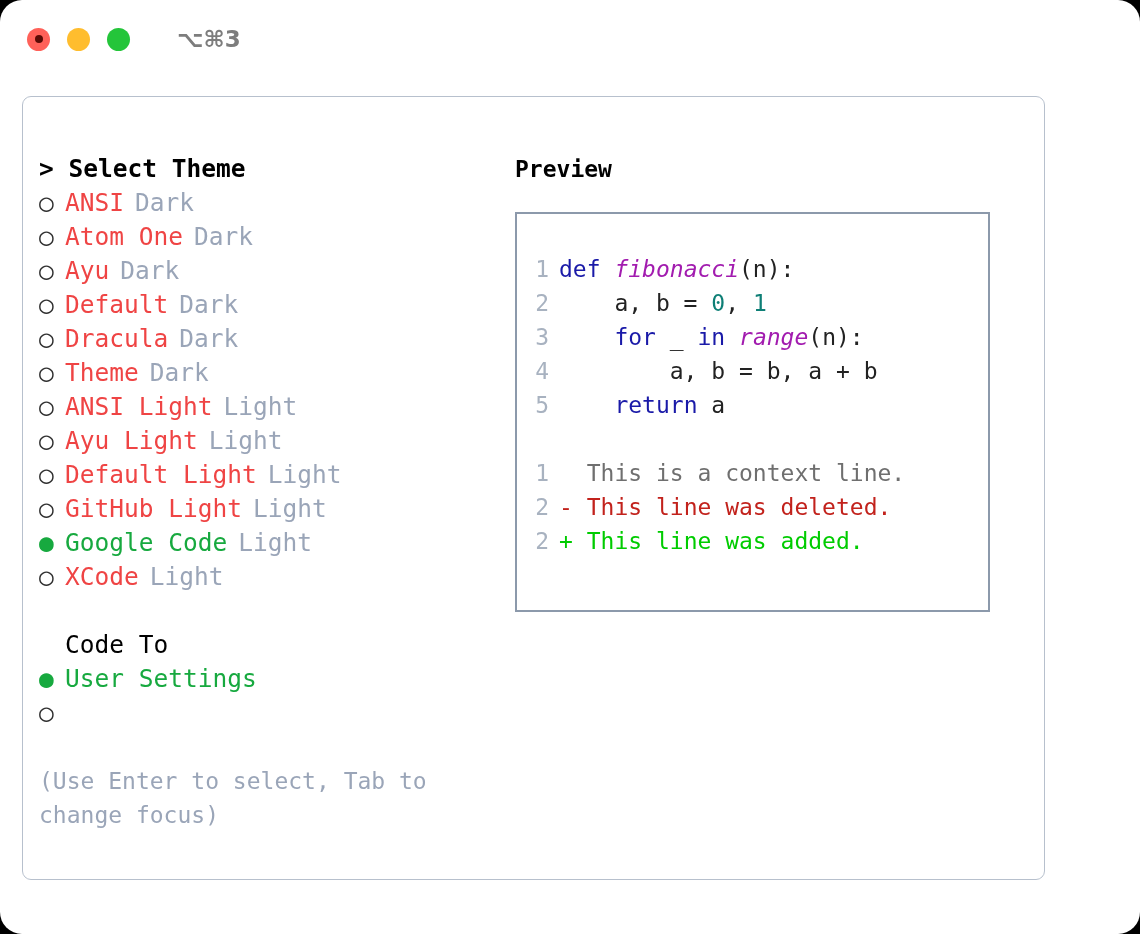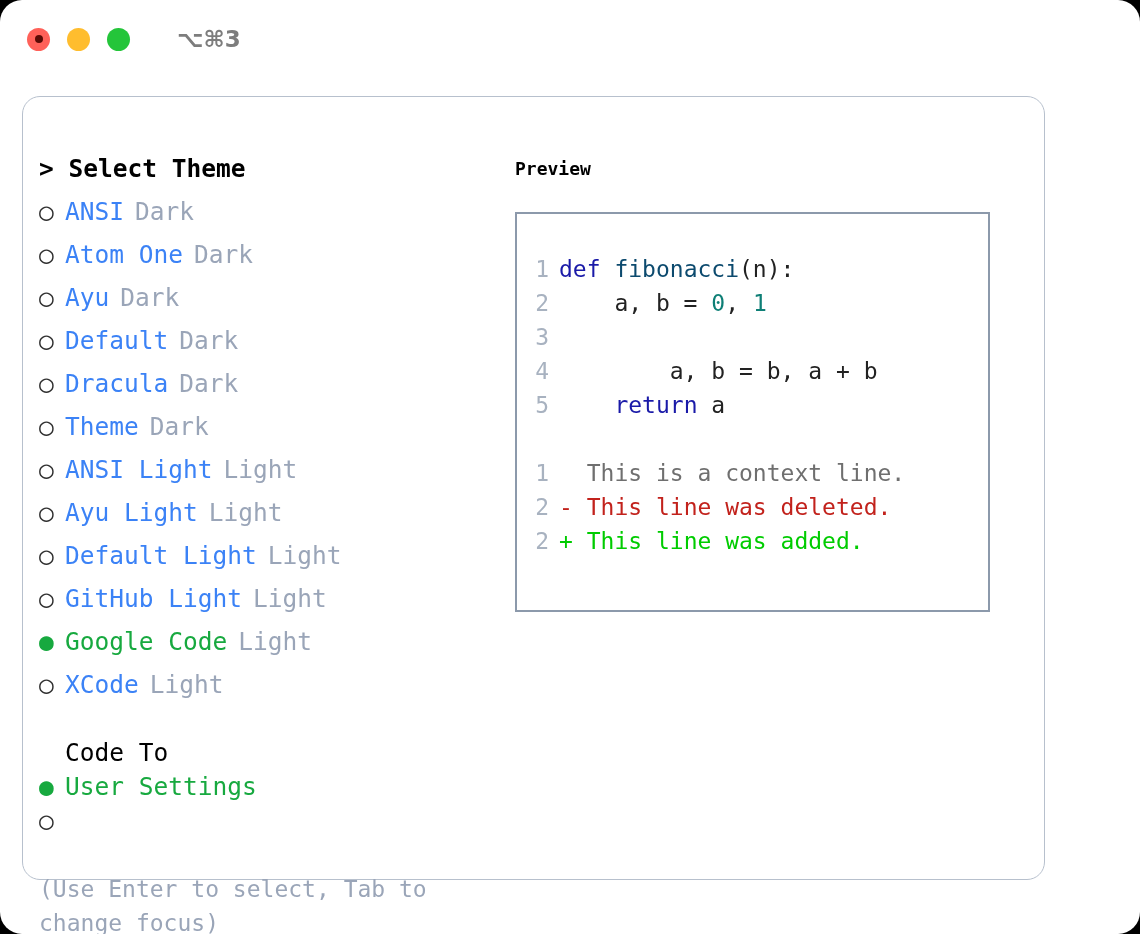--- a/index.html
+++ b/index.html
@@ -77,21 +77,21 @@
 
   
   .panel {
     position: absolute;
     left: 22px;
     top: 96px;
     width: 1023px;
     height: 784px;
     box-sizing: border-box;
     border: 1.6px solid #b7c0cd;
-    border-radius: 18px;
+    border-radius: 9px;
     background: #ffffff;
   }
 
   .panel-inner {
     position: absolute;
     left: 0;
     top: 0;
     width: 100%;
     height: 100%;
     display: flex;
@@ -120,26 +120,25 @@
     white-space: pre;
   }
   .bullet {
     width: 26px;
     flex: 0 0 26px;
     color: #2f2f2f;
     font-size: 24.5px;
     line-height: 34px;
   }
   .bullet.sel { color: #17a93f; }
-  .opt-label { color: #3b82f6; }
+  .opt-label { color: #ef4444; }
   .opt-row.selected .opt-label { color: #17a93f; }
   .opt-tag {
     color: #9aa5b8;
     margin-left: 11px;
-    margin-top: 9px;
   }
 
   .spacer-block { height: 34px; }
 
   .hint {
     margin-top: 34px;
     font-size: 23px;
     line-height: 34px;
     color: #9aa5b8;
     width: 410px;
@@ -147,21 +146,21 @@
   }
 
   
   .right-col {
     flex: 1;
     padding: 55px 0 0 22px;
     box-sizing: border-box;
   }
 
   .preview-title {
-    font-size: 18px;
+    font-size: 23px;
     line-height: 34px;
     font-weight: bold;
     color: #000000;
     margin-bottom: 26px;
   }
 
   .code-box {
     width: 475px;
     height: 400px;
     box-sizing: border-box;
@@ -180,21 +179,21 @@
     width: 42px;
     flex: 0 0 42px;
     text-align: right;
     color: #a8b2c0;
     padding-right: 10px;
     box-sizing: border-box;
   }
   .ctext { color: #222222; }
 
   .tok-kw   { color: #1a1aa8; }
-  .tok-fn   { color: #0c4a6e; }
+  .tok-fn   { color: #a21caf; font-style: italic; }
   .tok-num  { color: #0e7f76; }
   .tok-pl   { color: #222222; }
 
   .diff-gap { height: 34px; }
   .d-ctx { color: #6f6f6f; }
   .d-del { color: #c2221c; }
   .d-add { color: #00cc00; }
 </style>
 </head>
 <body>
@@ -244,21 +243,21 @@
         <div class="hint">(Use Enter to select, Tab to change focus)</div>
       </div>
 
       <div class="right-col">
         <div class="preview-title">Preview</div>
 
         <div class="code-box">
           <div id="code-lines">
               <div class="code-line"><span class="lnum">1</span><span class="ctext"><span class="tok-kw">def </span><span class="tok-fn">fibonacci</span><span class="tok-pl">(n):</span></span></div>
               <div class="code-line"><span class="lnum">2</span><span class="ctext"><span class="tok-pl">    a, b = </span><span class="tok-num">0</span><span class="tok-pl">, </span><span class="tok-num">1</span></span></div>
-              <div class="code-line"><span class="lnum">3</span></div>
+              <div class="code-line"><span class="lnum">3</span><span class="ctext"><span class="tok-pl">    </span><span class="tok-kw">for</span><span class="tok-pl"> _ </span><span class="tok-kw">in</span><span class="tok-pl"> </span><span class="tok-fn">range</span><span class="tok-pl">(n):</span></span></div>
               <div class="code-line"><span class="lnum">4</span><span class="ctext"><span class="tok-pl">        a, b = b, a + b</span></span></div>
               <div class="code-line"><span class="lnum">5</span><span class="ctext"><span class="tok-pl">    </span><span class="tok-kw">return</span><span class="tok-pl"> a</span></span></div>
             </div>
           <div class="diff-gap"></div>
           <div id="diff-lines">
               <div class="code-line"><span class="lnum">1</span><span class="d-ctx">  </span><span class="d-ctx">This is a context line.</span></div>
               <div class="code-line"><span class="lnum">2</span><span class="d-del">- </span><span class="d-del">This line was deleted.</span></div>
               <div class="code-line"><span class="lnum">2</span><span class="d-add">+ </span><span class="d-add">This line was added.</span></div>
             </div>
         </div>

